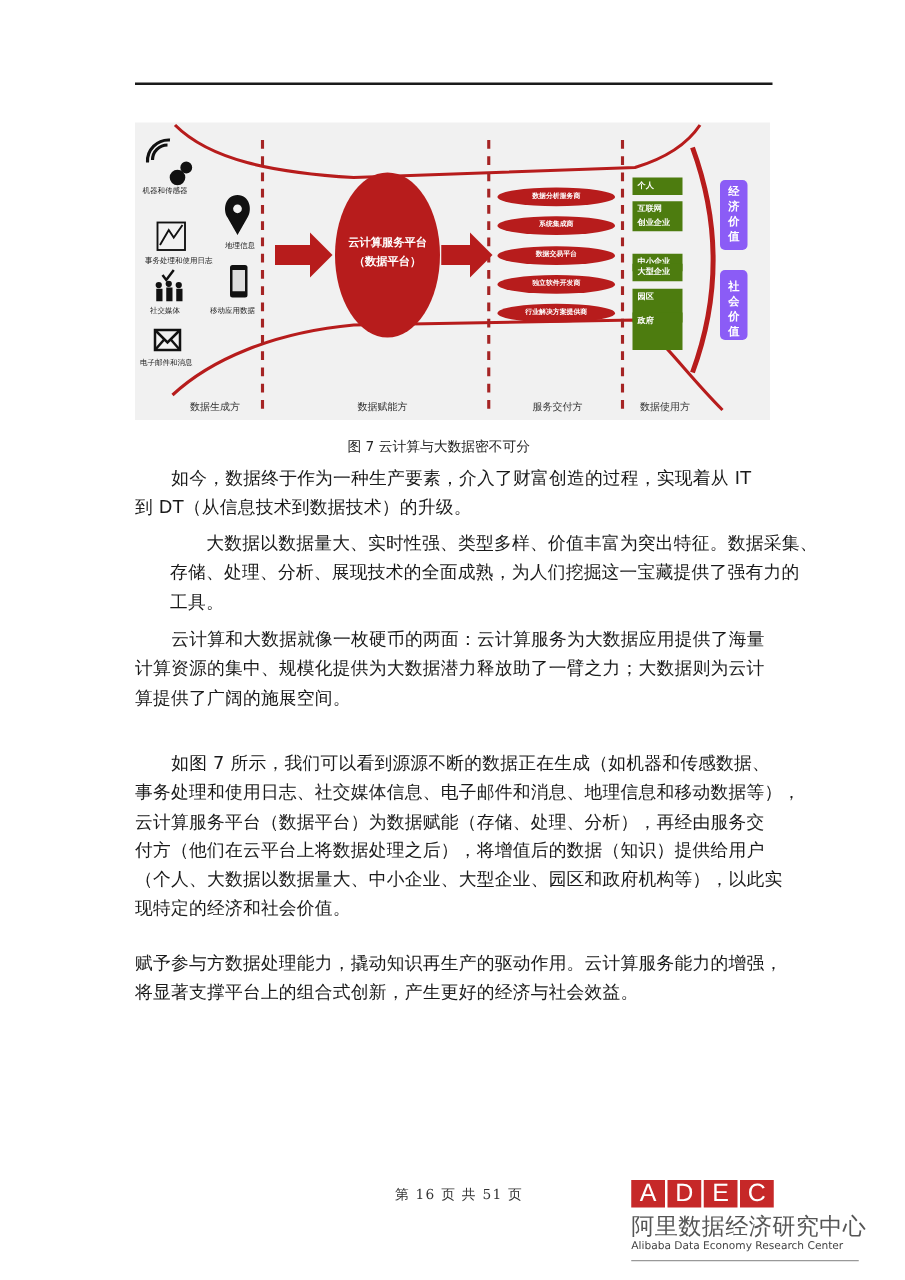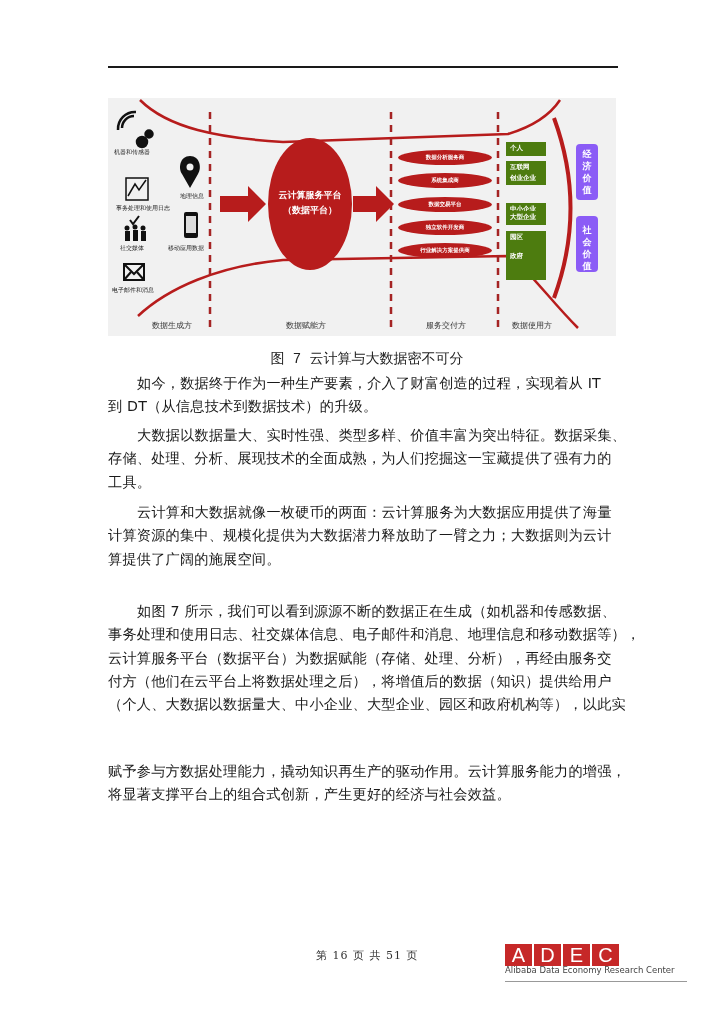--- a/index.html
+++ b/index.html
@@ -10,21 +10,21 @@
   .figure svg { position:absolute; left:0; top:0; }
   .fig-label { position:absolute; font-size:8px; color:#333; white-space:nowrap; }
   .small-label { position:absolute; font-size:6px; color:#222; white-space:nowrap; }
   .oval-label { position:absolute; color:#fff; font-size:9px; font-weight:bold; text-align:center; width:90px; line-height:15px; }
   .svc-oval { position:absolute; width:94px; height:15px; border-radius:50%; background:#b71c1c; color:#fff;
               font-size:5.5px; text-align:center; line-height:15px; font-weight:bold; white-space:nowrap; }
   .user-box { position:absolute; left:398px; width:40px; background:#4d7c0f; color:#fff; font-size:6.5px;
               font-weight:bold; padding-left:4px; line-height:13px; box-sizing:border-box; }
   .value-box { position:absolute; left:468px; width:22px; background:#8b5cf6; color:#fff; font-size:9px;
                font-weight:bold; text-align:center; border-radius:4px; line-height:13px; padding:4px 0; box-sizing:border-box; }
-  .caption { position:absolute; left:112px; top:350px; width:510px; text-align:center; font-size:14px; color:#222;font-family:Liberation Mono, monospace; }
+  .caption { position:absolute; left:96px; top:350px; width:510px; text-align:center; font-size:11px; color:#222; }
   .para { position:absolute; left:108px; width:512px; font-size:14.2px; line-height:23.3px; color:#1a1a1a;
           text-align:justify; letter-spacing:0.2px; }
   .para .line { display:block; white-space:nowrap; }
   .para .indent { padding-left:29px; }
   .footer-page { position:absolute; left:316px; top:948px; font-family:"DejaVu Serif", "Liberation Serif", serif; font-size:11px; color:#333; letter-spacing:1px; }
   .logo { position:absolute; left:505px; top:944px; width:185px; }
   .logo-letters { display:flex; gap:2px; }
   .logo-letter { width:27px; height:22px; background:#c62828; color:#fff; font-size:20px; text-align:center; line-height:22px; font-family:"Liberation Sans", sans-serif; }
   .logo-cn { font-size:18.5px; color:#555; margin-top:2px; letter-spacing:0.3px; white-space:nowrap; }
   .logo-en { font-size:8.5px; color:#444; white-space:nowrap; margin-top:-1px; }
@@ -125,46 +125,48 @@
   <span class="fig-label" style="left:318px;top:222px;">服务交付方</span>
   <span class="fig-label" style="left:404px;top:222px;">数据使用方</span>
 </div>
 
 <div class="caption">图 7  云计算与大数据密不可分</div>
 
 <div class="para" style="top:372px;">
   <span class="line indent">如今，数据终于作为一种生产要素，介入了财富创造的过程，实现着从 IT</span>
   <span class="line">到 DT（从信息技术到数据技术）的升级。</span>
 </div>
-<div class="para" style="top:424px;">
+<div class="para" style="top:424px;margin-left:28px;">
   <span class="line indent">大数据以数据量大、实时性强、类型多样、价值丰富为突出特征。数据采集、</span>
   <span class="line">存储、处理、分析、展现技术的全面成熟，为人们挖掘这一宝藏提供了强有力的</span>
   <span class="line">工具。</span>
 </div>
 <div class="para" style="top:501px;">
   <span class="line indent">云计算和大数据就像一枚硬币的两面：云计算服务为大数据应用提供了海量</span>
   <span class="line">计算资源的集中、规模化提供为大数据潜力释放助了一臂之力；大数据则为云计</span>
   <span class="line">算提供了广阔的施展空间。</span>
 </div>
 <div class="para" style="top:600px;">
   <span class="line indent">如图 7 所示，我们可以看到源源不断的数据正在生成（如机器和传感数据、</span>
   <span class="line">事务处理和使用日志、社交媒体信息、电子邮件和消息、地理信息和移动数据等），</span>
   <span class="line">云计算服务平台（数据平台）为数据赋能（存储、处理、分析），再经由服务交</span>
   <span class="line">付方（他们在云平台上将数据处理之后），将增值后的数据（知识）提供给用户</span>
   <span class="line">（个人、大数据以数据量大、中小企业、大型企业、园区和政府机构等），以此实</span>
+  <span class="line">现特定的经济和社会价值。</span>
 </div>
 <div class="para" style="top:760px;">
   <span class="line">赋予参与方数据处理能力，撬动知识再生产的驱动作用。云计算服务能力的增强，</span>
   <span class="line">将显著支撑平台上的组合式创新，产生更好的经济与社会效益。</span>
 </div>
 
 <div class="footer-page">第 16 页 共 51 页</div>
 
 <div class="logo">
   <div class="logo-letters">
     <span class="logo-letter">A</span>
     <span class="logo-letter">D</span>
     <span class="logo-letter">E</span>
     <span class="logo-letter">C</span>
   </div>
+  <div class="logo-cn">阿里数据经济研究中心</div>
   <div class="logo-en">Alibaba Data Economy Research Center</div>
   <div class="logo-rule"></div>
 </div>
 
 </body></html>

